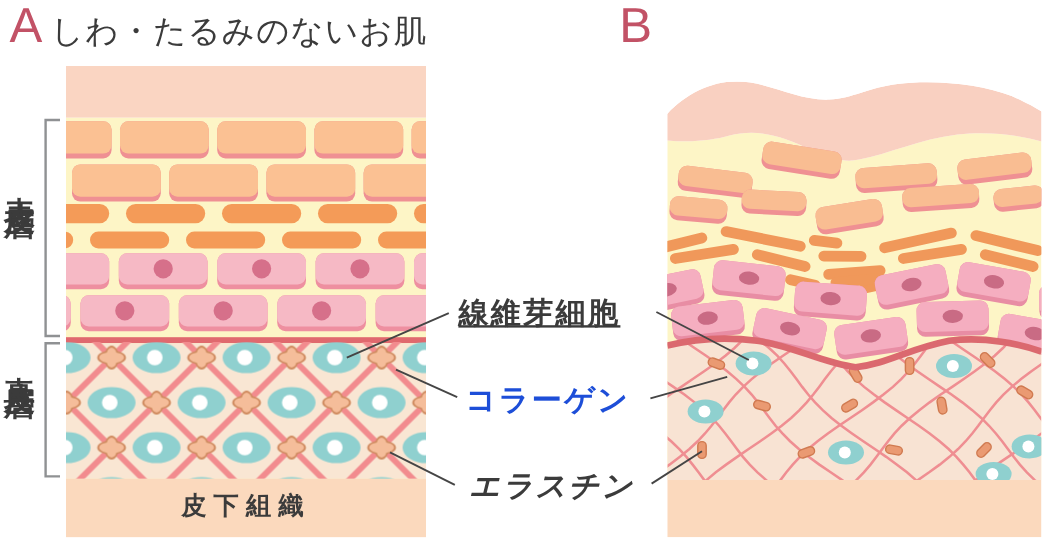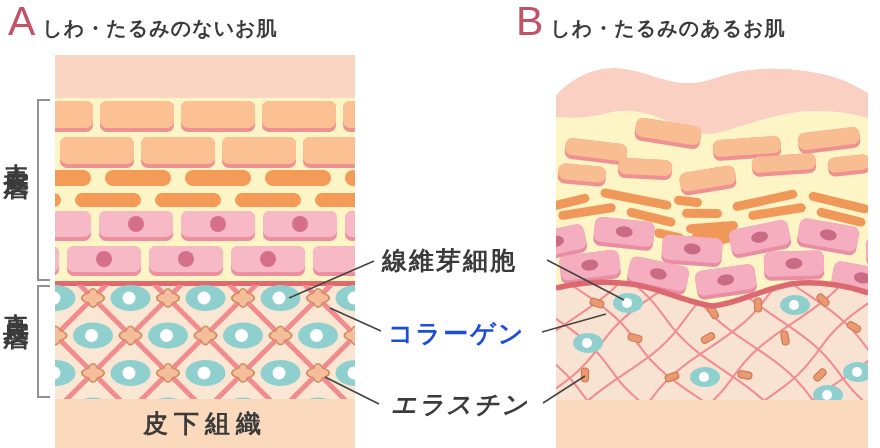--- a/index.html
+++ b/index.html
@@ -1,26 +1,26 @@
 <!DOCTYPE html>
 <html><head>
 <meta charset="utf-8">
 <style>
   html,body{margin:0;padding:0}
   body{width:880px;height:448px;position:relative;background:#fff;overflow:hidden;
        font-family:"Liberation Sans",sans-serif;color:#3b3b3b}
   #art{position:absolute;left:0;top:0}
   .title{position:absolute;display:flex;align-items:baseline;gap:7px;white-space:nowrap}
   .title .ltr{font-size:41px;font-weight:400;line-height:1}
-  .title .txt{font-size:20px;font-weight:700;letter-spacing:1px}
+  .title .txt{font-size:27px;font-weight:400;letter-spacing:1px}
   .vlabel{position:absolute;writing-mode:vertical-rl;text-orientation:upright;
           font-size:26px;font-weight:600;letter-spacing:5px;line-height:1.1}
   .anno{position:absolute;font-size:25px;font-weight:600;letter-spacing:2px;white-space:nowrap}
   .subcut-label{position:absolute;left:55px;top:407px;width:300px;text-align:center;
-          font-size:25px;font-weight:600;letter-spacing:6px}
+          font-size:21px;font-weight:600;letter-spacing:6px}
 </style>
 </head>
 <body>
 
 <svg id="art" width="880" height="448" viewBox="0 0 880 448">
     <defs>
  <g id="clov">
    <ellipse rx="12" ry="6" fill="#cf8a5e"></ellipse>
         <ellipse rx="6" ry="10" fill="#cf8a5e"></ellipse>
    <ellipse rx="10.3" ry="4.6" fill="#f5bd9a"></ellipse>
@@ -300,22 +300,21 @@
     <line x1="379" y1="404" x2="325" y2="377" stroke="#454545" stroke-width="1.6"></line>
     <line x1="543" y1="403" x2="585" y2="376" stroke="#454545" stroke-width="1.6"></line>
   </svg>
 
 <div class="title" style="left:8px;top:1px">
   <span class="ltr" style="color: rgb(194, 82, 102);">A</span>
   <span class="txt" style="color: rgb(59, 59, 59);">しわ・たるみのないお肌</span>
 </div>
 <div class="title" style="left:516px;top:1px">
   <span class="ltr" style="color: rgb(194, 82, 102);">B</span>
-  <span class="txt" style="color: rgb(59, 59, 59);">しわ・たるみのあるお肌</span>
 </div>
 
 <div class="vlabel" style="left: 2px; top: 143px; color: rgb(59, 59, 59);">表皮層</div>
 <div class="vlabel" style="left: 2px; top: 293px; color: rgb(59, 59, 59);">真皮層</div>
 <div class="subcut-label" style="color: rgb(59, 59, 59);">皮下組織</div>
 
-<div class="anno" style="left: 382px; top: 244px; color: rgb(59, 59, 59);">線維芽細胞</div>
+<div class="anno" style="left: 382px; top: 244px; color: rgb(59, 59, 59); text-decoration: underline;">線維芽細胞</div>
 <div class="anno" style="left: 388px; top: 317px; color: #1d4ed8;">コラーゲン</div>
 <div class="anno" style="left: 391px; top: 388px; color: rgb(59, 59, 59); font-style: italic;">エラスチン</div>
 
 </body></html>

